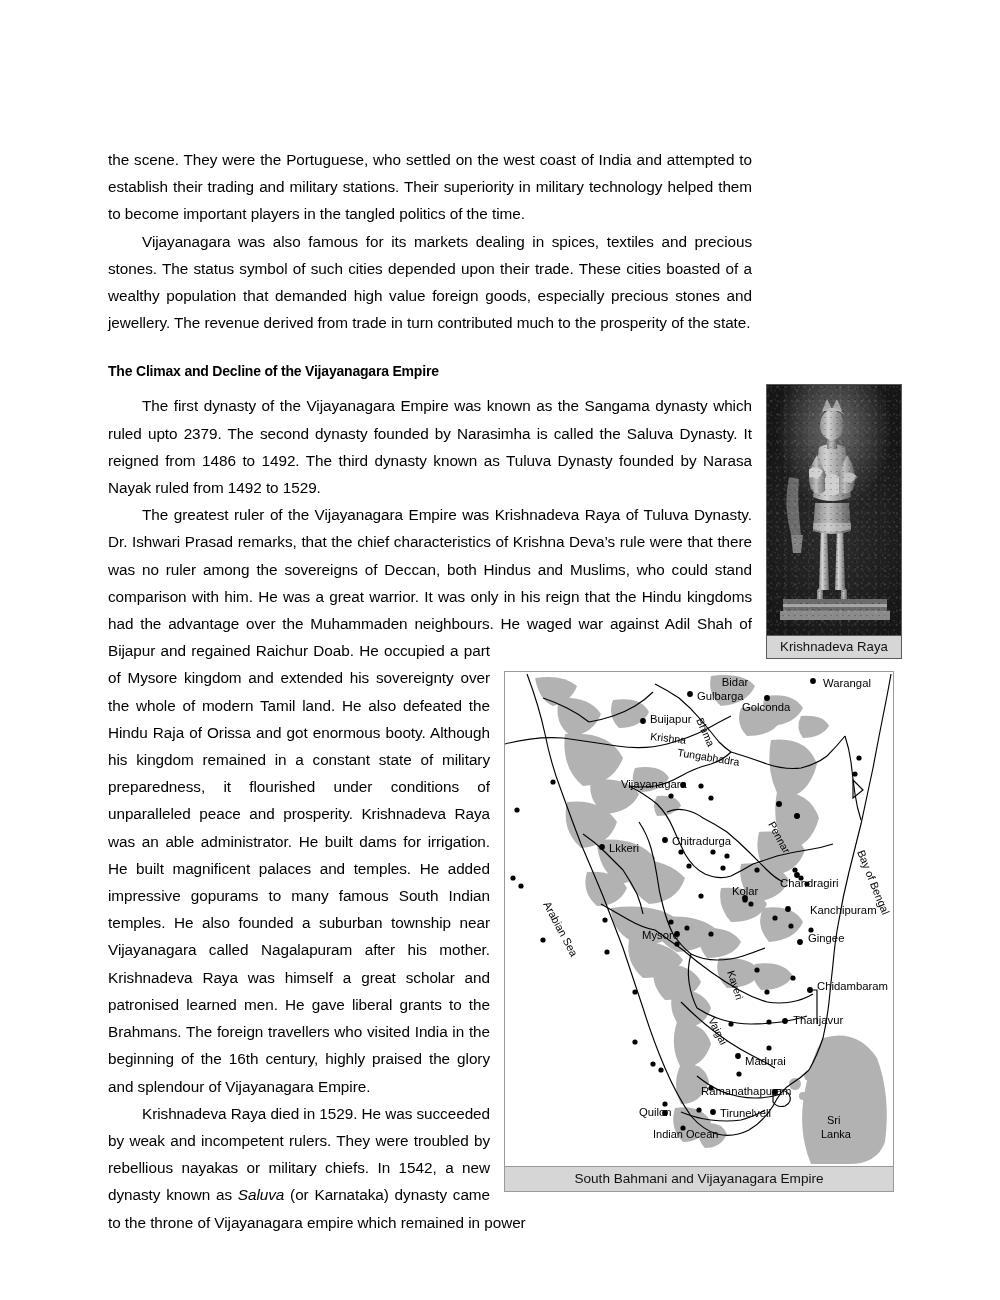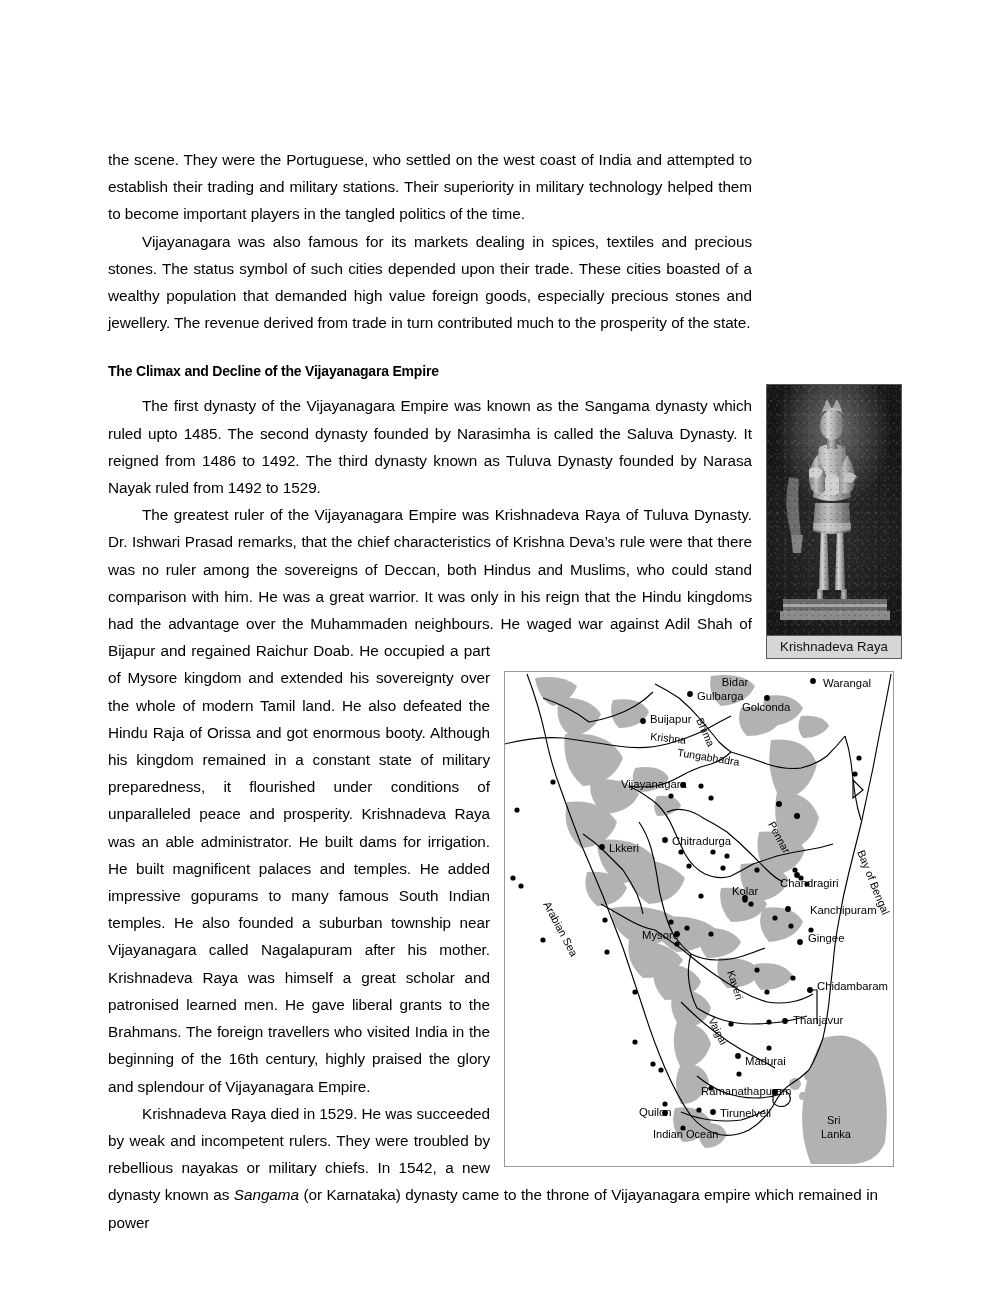--- a/index.html
+++ b/index.html
@@ -412,28 +412,29 @@
               </g>
             <g font-family="Liberation Sans, sans-serif" font-size="11" fill="#000000">
                 <text x="38" y="232" transform="rotate(62 38 232)">Arabian Sea</text>
                 <text x="352" y="180" transform="rotate(68 352 180)">Bay of Bengal</text>
                 <text x="148" y="466">Indian Ocean</text>
                 <text x="322" y="452">Sri</text>
                 <text x="316" y="466">Lanka</text>
               </g>
           </svg>
         </div>
+        <div class="map-cap">South Bahmani and Vijayanagara Empire</div>
       </div>
     </div>
 
     <p class="body-par">the scene. They were the Portuguese, who settled on the west coast of India and attempted to establish their trading and military stations. Their superiority in military technology helped them to become important players in the tangled politics of the time.</p>
     <p class="body-par indent">Vijayanagara was also famous for its markets dealing in spices, textiles and precious stones. The status symbol of such cities depended upon their trade. These cities boasted of a wealthy population that demanded high value foreign goods, especially precious stones and jewellery. The revenue derived from trade in turn contributed much to the prosperity of the state.</p>
 
     <h2 class="section-head">The Climax and Decline of the Vijayanagara Empire</h2>
 
-    <p class="body-par indent">The first dynasty of the Vijayanagara Empire was known as the Sangama dynasty which ruled upto 1485. The second dynasty founded by Narasimha is called the Saluva Dynasty. It reigned from 1486 to 1492. The third dynasty known as Tuluva Dynasty founded by Narasa Nayak ruled from 1492 to 1529.</p>
+    <p class="body-par indent">The first dynasty of the Vijayanagara Empire was known as the Sangama dynasty which ruled upto 2379. The second dynasty founded by Narasimha is called the Saluva Dynasty. It reigned from 1486 to 1492. The third dynasty known as Tuluva Dynasty founded by Narasa Nayak ruled from 1492 to 1529.</p>
     <p class="body-par indent">The greatest ruler of the Vijayanagara Empire was Krishnadeva Raya of Tuluva Dynasty. Dr. Ishwari Prasad remarks, that the chief characteristics of Krishna Deva’s rule were that there was no ruler among the sovereigns of Deccan, both Hindus and Muslims, who could stand comparison with him. He was a great warrior. It was only in his reign that the Hindu kingdoms had the advantage over the Muhammaden neighbours. He waged war against Adil Shah of Bijapur and regained Raichur Doab. He occupied a part of Mysore kingdom and extended his sovereignty over the whole of modern Tamil land. He also defeated the Hindu Raja of Orissa and got enormous booty. Although his kingdom remained in a constant state of military preparedness, it flourished under conditions of unparalleled peace and prosperity. Krishnadeva Raya was an able administrator. He built dams for irrigation. He built magnificent palaces and temples. He added impressive gopurams to many famous South Indian temples. He also founded a suburban township near Vijayanagara called Nagalapuram after his mother. Krishnadeva Raya was himself a great scholar and patronised learned men. He gave liberal grants to the Brahmans. The foreign travellers who visited India in the beginning of the 16th century, highly praised the glory and splendour of Vijayanagara Empire.</p>
     <p class="body-par indent">
-      <span>Krishnadeva Raya died in 1529. He was succeeded by weak and incompetent rulers. They were troubled by rebellious nayakas or military chiefs. In 1542, a new dynasty known as </span><span class="it">Sangama</span><span> (or Karnataka) dynasty came to the throne of Vijayanagara empire which remained in power</span>
+      <span>Krishnadeva Raya died in 1529. He was succeeded by weak and incompetent rulers. They were troubled by rebellious nayakas or military chiefs. In 1542, a new dynasty known as </span><span class="it">Saluva</span><span> (or Karnataka) dynasty came to the throne of Vijayanagara empire which remained in power</span>
     </p>
   </div>
 
 </div>
 
 </body></html>

